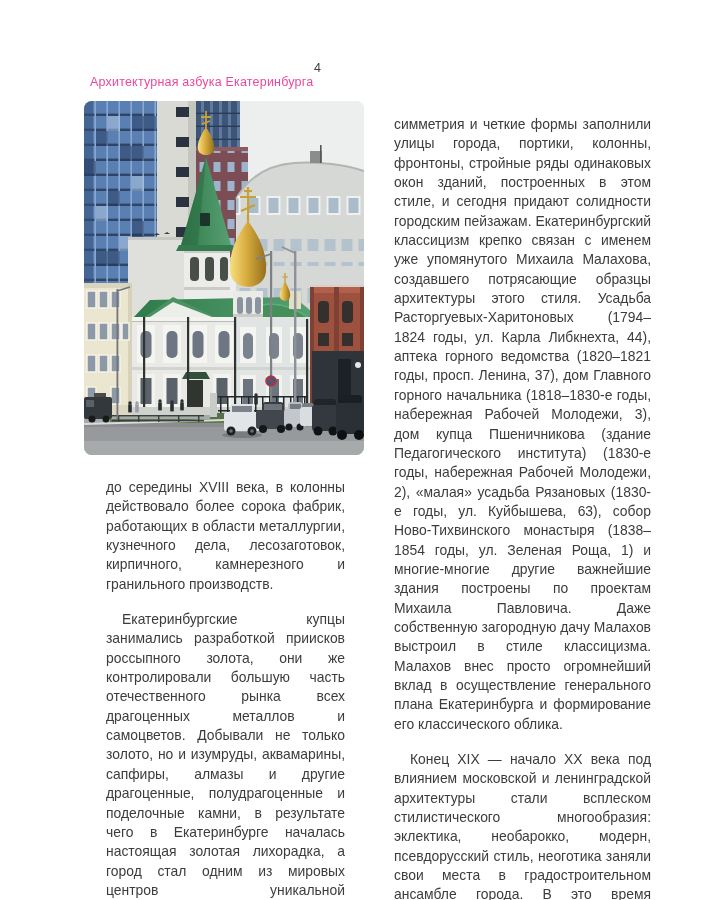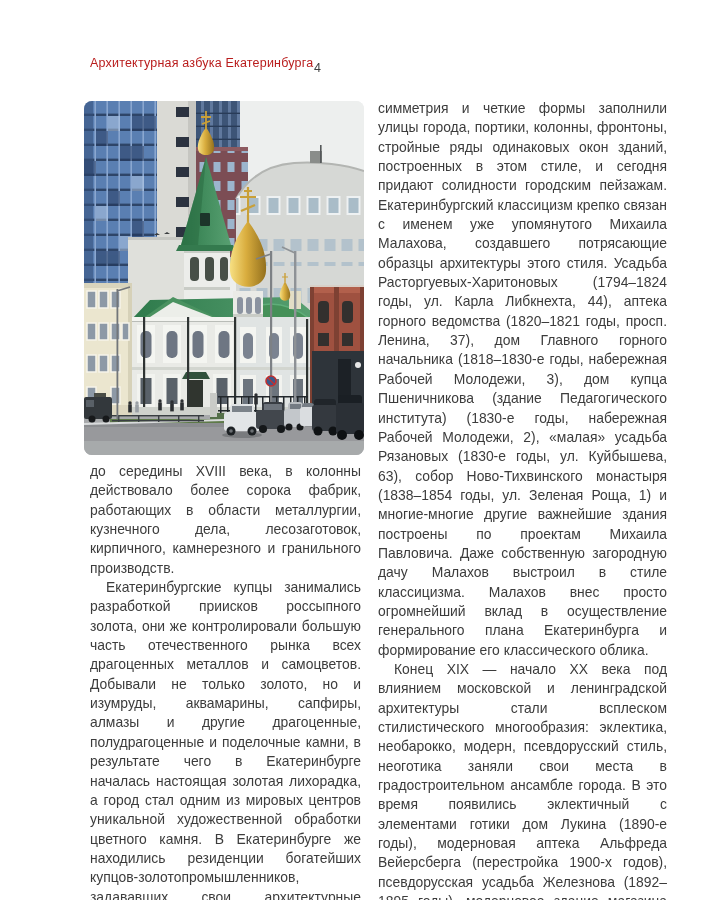--- a/index.html
+++ b/index.html
@@ -3,37 +3,37 @@
 <meta charset="utf-8">
 <style>
   html,body{margin:0;padding:0;}
   body{
     width:727px;height:900px;background:#ffffff;position:relative;
     font-family:"Liberation Sans","DejaVu Sans",sans-serif;
     color:#3c3c3c;overflow:hidden;
   }
   .page{position:absolute;inset:0;}
   .running-title{
-    position:absolute;left:90px;top:56px;font-size:12.5px;color:#b91c1c;
+    position:absolute;left:90px;top:75px;font-size:12.5px;color:#ec4899;
     letter-spacing:.2px;white-space:nowrap;
   }
   .page-num{
     position:absolute;left:314px;top:61px;font-size:12.5px;color:#3f3f3f;
   }
   figure.photo{
     position:absolute;left:84px;top:101px;width:280px;height:354px;margin:0;
     border-radius:8px;overflow:hidden;background:#edefee;
   }
   figure.photo svg{display:block;width:100%;height:100%;}
   .col{
     position:absolute;font-size:13.9px;line-height:19.35px;
     text-align:justify;color:#3c3c3c;
     -webkit-hyphens:auto;hyphens:auto;
   }
-  .col p{margin:0;}
+  .col p{margin:16px;}
   .col p.indent{text-indent:16px;}
   .col-left{left:90px;top:462px;width:271px;}
   .col-right{left:378px;top:99px;width:289px;}
 </style>
 </head>
 <body>
 
 <div class="page">
 
   <span class="running-title">Архитектурная азбука Екатеринбурга</span>

